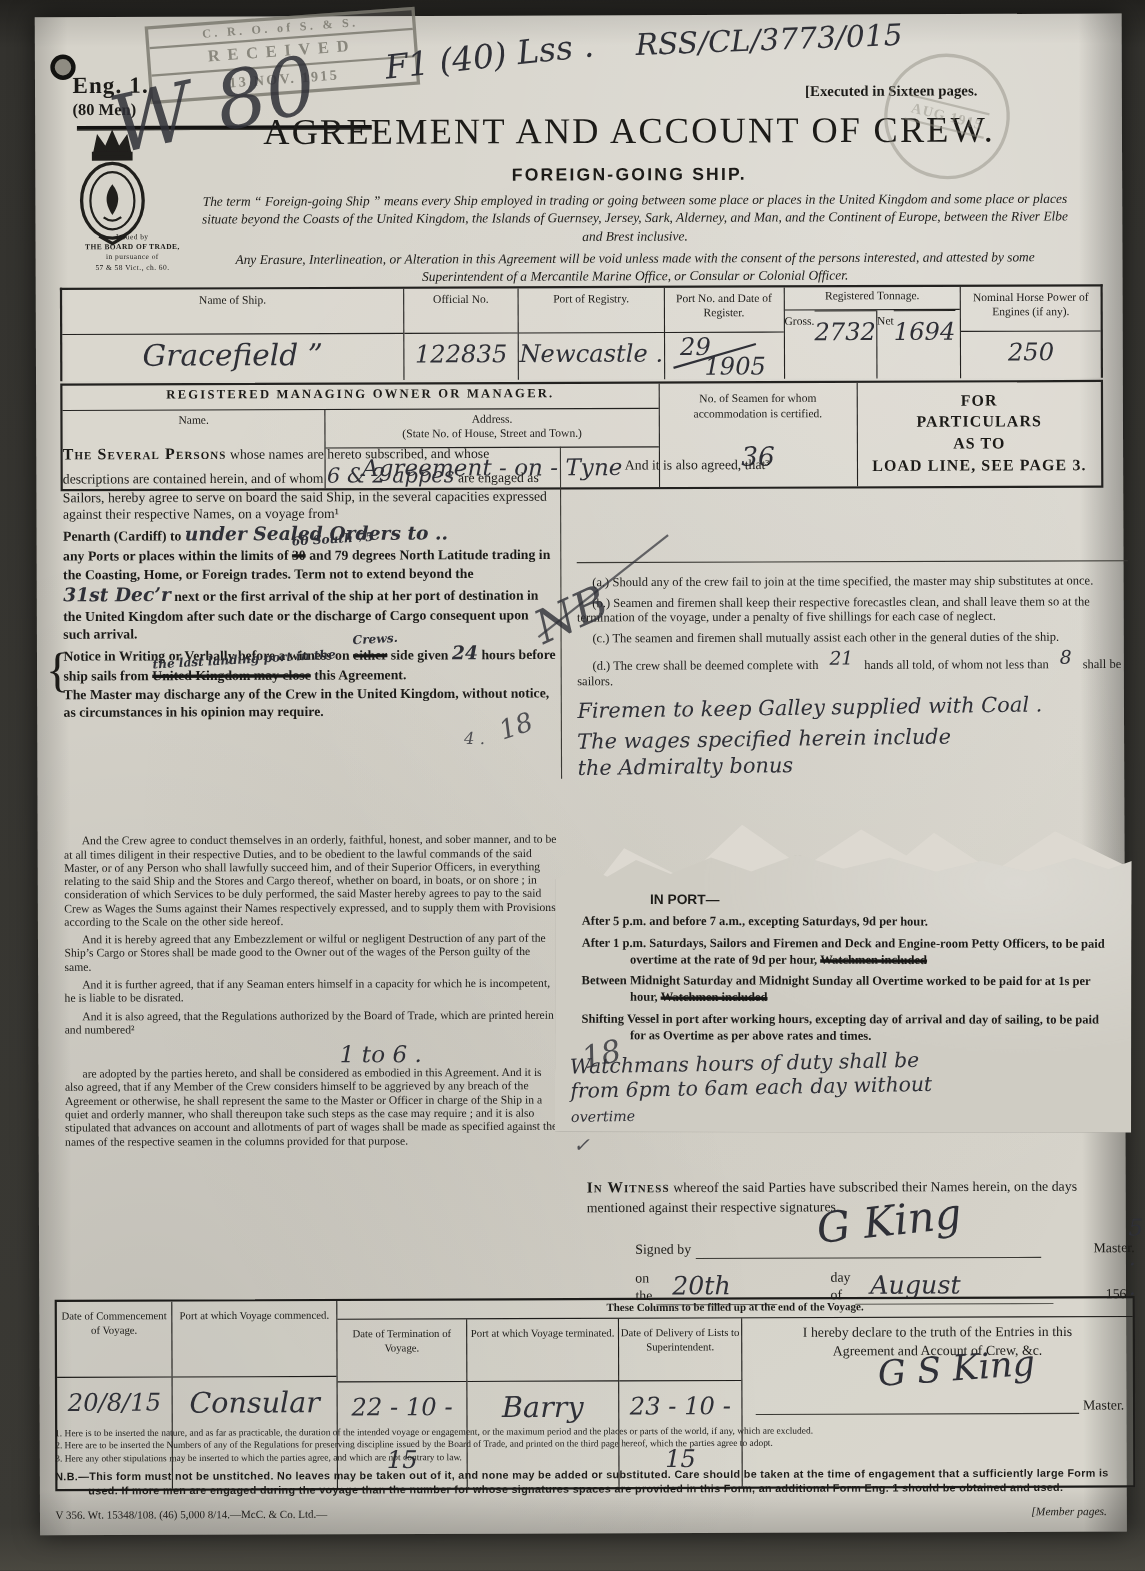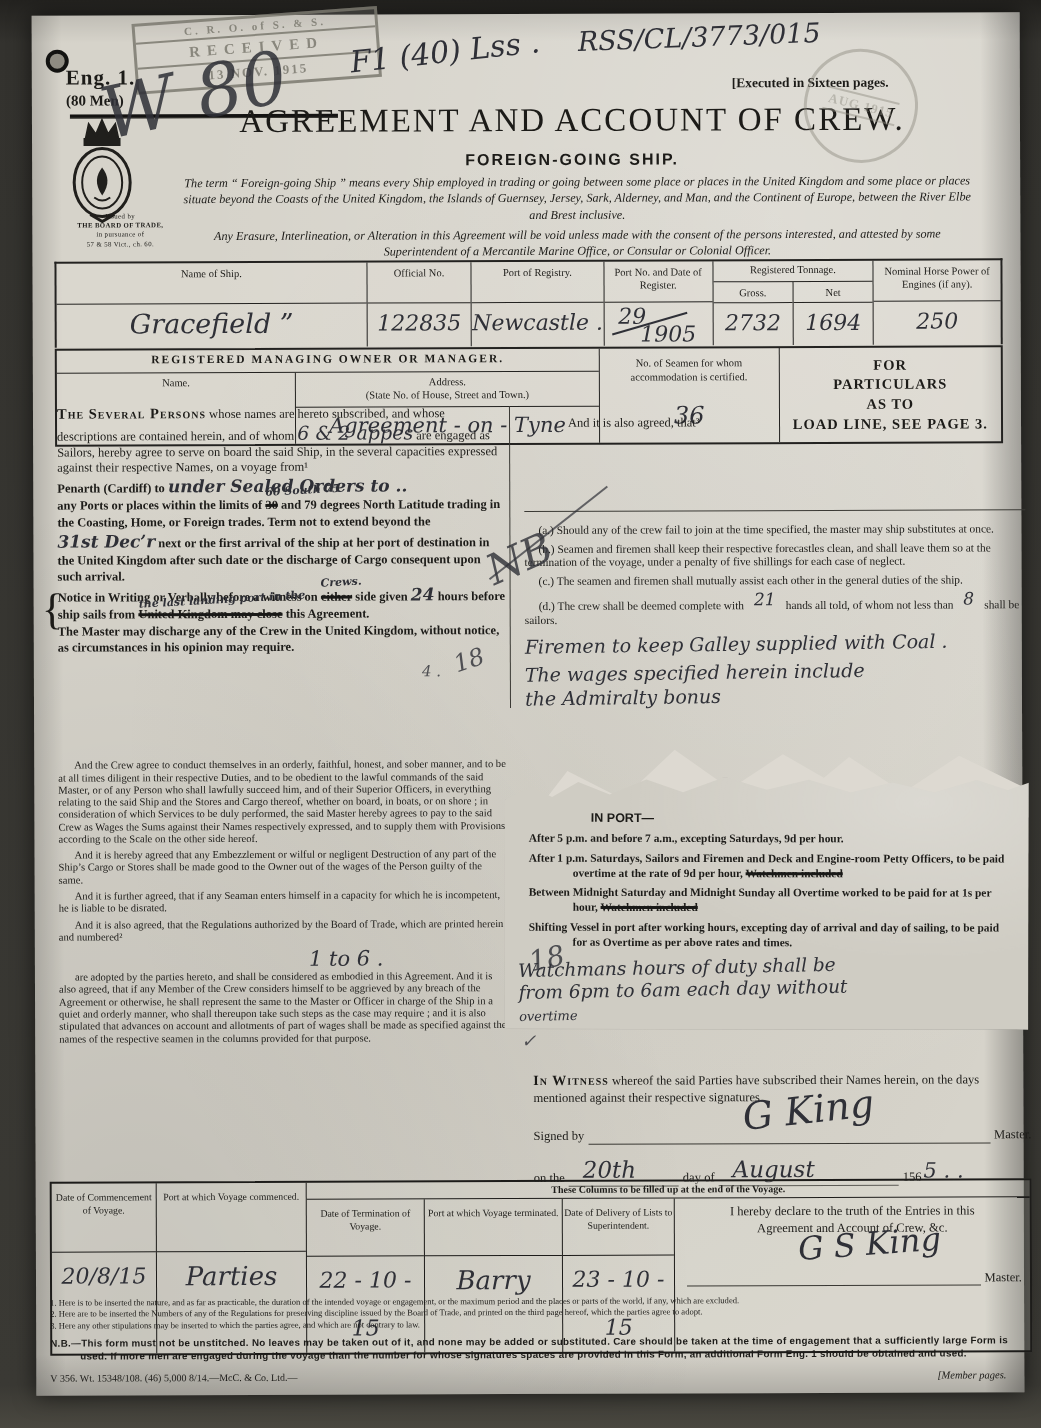--- a/index.html
+++ b/index.html
@@ -51,21 +51,21 @@
   .shiptable{left:22px;top:246px;width:944px;display:flex;border:2px solid #232220;border-bottom:none;background:rgba(230,228,220,.25);}
   .shiptable .col{border-right:1.5px solid #232220;display:flex;flex-direction:column;}
   .shiptable .col:last-child{border-right:none;}
   .sth{font-size:10.5px;text-align:center;padding-top:4px;height:40px;box-sizing:border-box;line-height:1.25;}
   .stv{height:42px;border-top:1.2px solid #232220;text-align:center;position:relative;}
   .stv .hw{font-size:22px;line-height:40px;}
   .c-name{width:33%;} .c-off{width:11%;} .c-port{width:14%;} .c-pno{width:11.5%;}
   .c-tonn{width:17%;} .c-nhp{width:13.5%;}
   .tlabel{font-size:10.5px;text-align:center;height:17px;padding-top:3px;border-bottom:1.2px solid #232220;}
   .subcols{display:flex;flex:1;}
-  .subcols .sub{flex:1;display:flex;flex-direction:column;}
+  .subcols .sub{flex:1;display:flex;flex-direction:row;}
   .subcols .sub:first-child{border-right:1.2px solid #232220;}
   .subcols .sth{height:20px;}
   .frac{height:42px;}
   .fr-top{position:absolute;left:14px;top:-6px;font-size:17px;}
   .fr-line{position:absolute;left:6px;top:20px;width:78px;height:1.6px;background:#2f3037;transform:rotate(-16deg);}
   .fr-bot{position:absolute;left:36px;top:12px;font-size:19px;}
   .ownertable{left:22px;top:333px;width:944px;display:flex;border:2px solid #232220;background:rgba(230,228,220,.25);}
   .ot-left{width:57.5%;border-right:1.5px solid #232220;display:flex;flex-direction:column;}
   .ohead{font-size:11.5px;font-weight:bold;letter-spacing:2px;text-align:center;height:19px;padding-top:3px;border-bottom:1.2px solid #232220;}
   .osub{display:flex;flex:1;}
@@ -117,21 +117,21 @@
   .slip-title{text-align:center;font-family:"Liberation Sans","DejaVu Sans",sans-serif;font-weight:bold;
               font-size:15px;letter-spacing:1px;line-height:1.35;}
   .slip-inport{font-family:"Liberation Sans","DejaVu Sans",sans-serif;font-weight:bold;font-size:12.5px;margin:8px 0 6px 72px;}
   .slip p.item{font-weight:bold;font-size:11.4px;line-height:1.3;margin:0 6px 5px 10px;padding-left:44px;text-indent:-44px;}
   .slip-hw{font-size:18.5px;line-height:1.2;margin:2px 0 0 0;transform:rotate(-1.2deg);}
   .slip-hw .small{font-size:13px;}
   
   .witness{left:498px;top:1058px;width:498px;font-size:12.6px;line-height:1.3;}
   .lead2{font-weight:bold;font-size:14px;font-variant:small-caps;letter-spacing:1px;}
   .sigline{display:flex;align-items:flex-end;margin-top:14px;position:relative;height:24px;}
-  .sigline .lbl,.dateline .lbl{font-size:12.6px;}
+  .sigline .lbl,.dateline .lbl{font-size:12.6px;margin-left:44px;}
   .rule{flex:1;border-bottom:1.2px solid #3a3934;height:16px;margin:0 4px;position:relative;}
   .bigsig{position:absolute;left:42%;top:-34px;font-size:38px;transform:rotate(-6deg);}
   .dateline{display:flex;align-items:flex-end;margin-top:16px;height:26px;}
   .rule.short{flex:0 0 110px;} .rule.med{flex:0 0 180px;}
   .onrule{position:absolute;left:14px;top:-14px;font-size:23px;white-space:nowrap;}
   .yearhw{font-size:21px;margin-left:2px;}
   
   .vtable{left:14px;top:1166px;width:978px;display:flex;border:2.5px solid #1d1c1a;background:rgba(230,228,220,.2);}
   .vt-col{display:flex;flex-direction:column;border-right:1.5px solid #1d1c1a;box-sizing:border-box;}
   .vt-h{font-size:9.8px;text-align:center;line-height:1.3;padding-top:8px;box-sizing:border-box;}
@@ -380,21 +380,21 @@
     </div>
   </div>
 
   <div class="abs vtable">
     <div class="vt-col vt-c1">
       <div class="vt-h">Date of Commencement of Voyage.</div>
       <div class="vt-v"><span class="hw">20/8/15</span></div>
     </div>
     <div class="vt-col vt-c2">
       <div class="vt-h">Port at which Voyage commenced.</div>
-      <div class="vt-v"><span class="hw" style="font-size:26px;">Parties</span></div>
+      <div class="vt-v"><span class="hw" style="font-size:26px;">Consular</span></div>
     </div>
     <div class="vt-right">
       <div class="vt-banner">These Columns to be filled up at the end of the Voyage.</div>
       <div class="vt-sub">
         <div class="vt-col vt-c3">
           <div class="vt-h">Date of Termination of Voyage.</div>
           <div class="vt-v"><span class="hw">22 - 10 - 15</span></div>
         </div>
         <div class="vt-col vt-c4">
           <div class="vt-h">Port at which Voyage terminated.</div>

